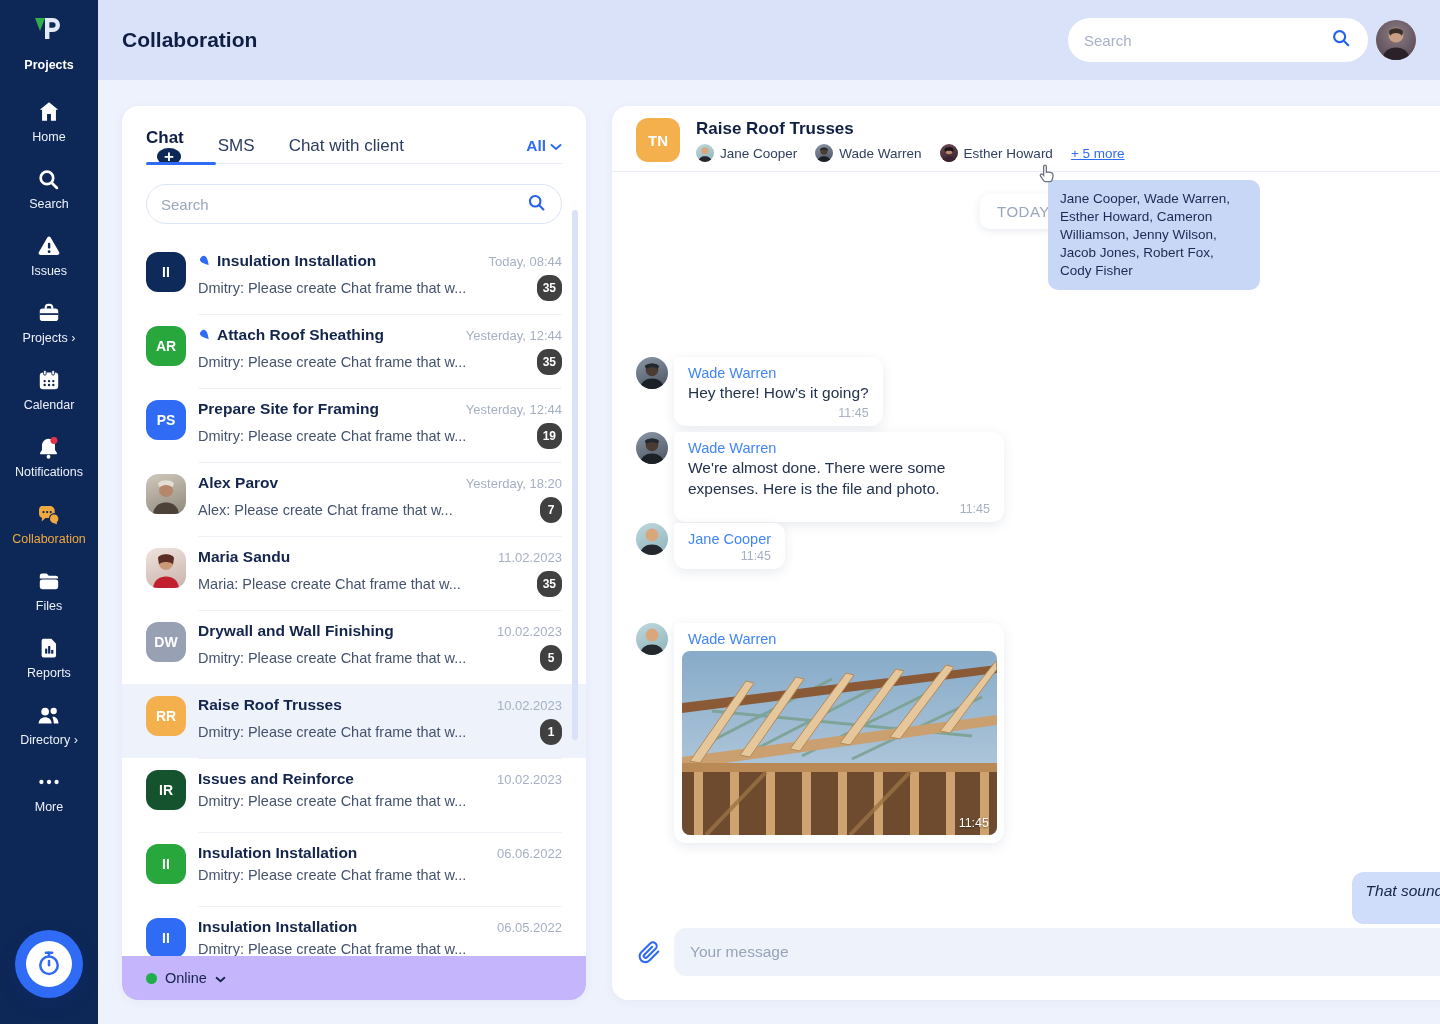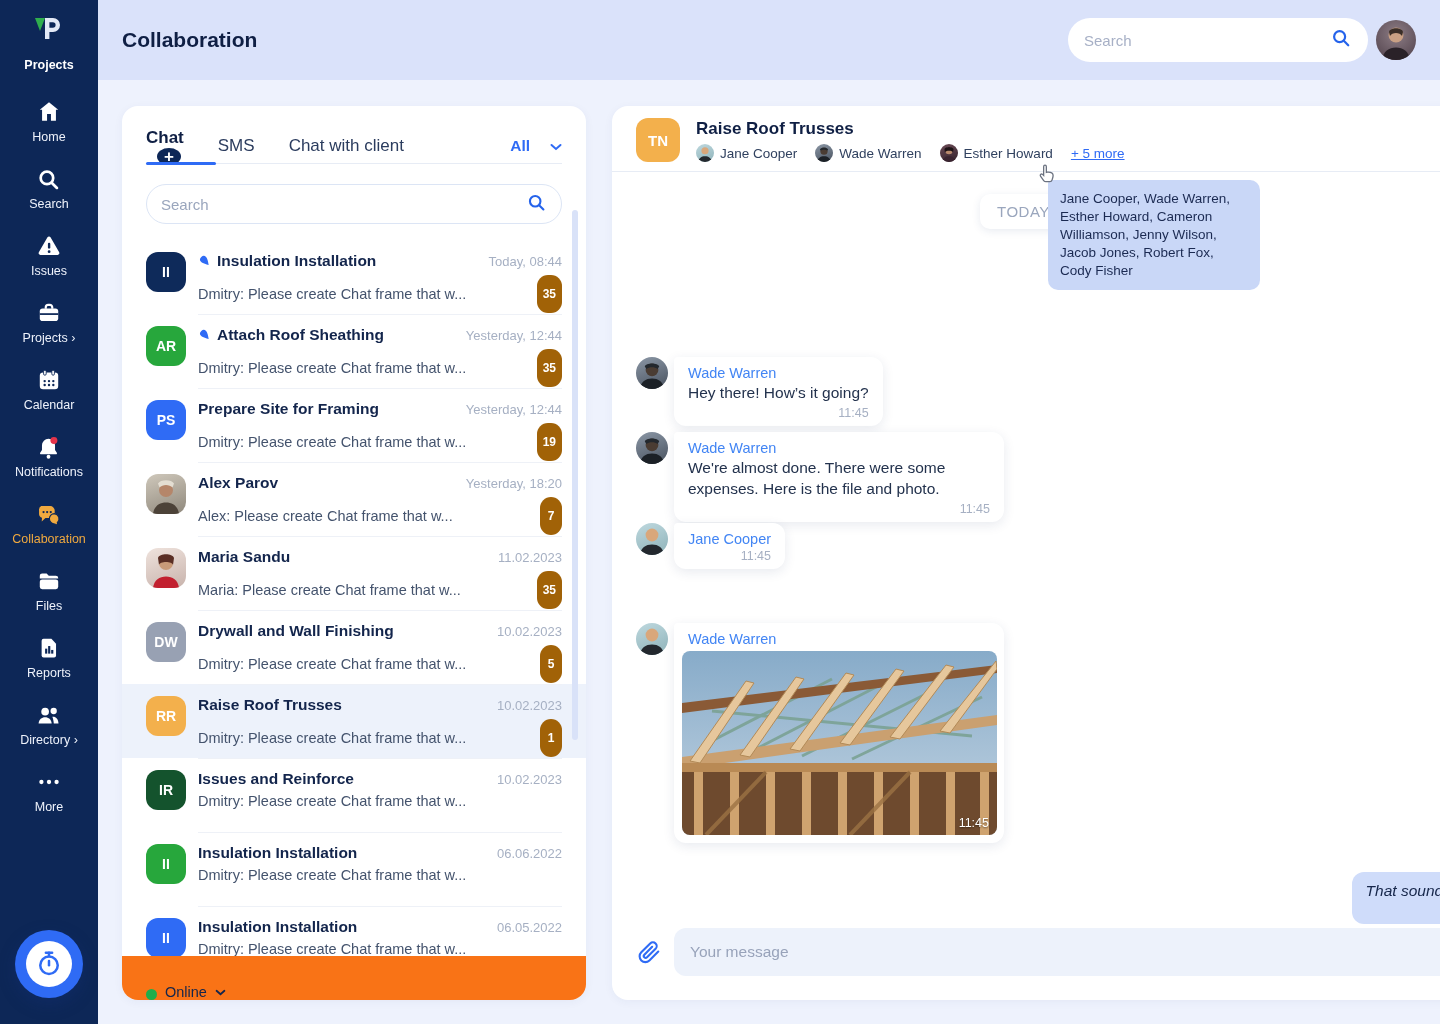--- a/index.html
+++ b/index.html
@@ -30,39 +30,39 @@
   .panel { position:absolute; background:#fff; border-radius:16px; box-shadow:0 2px 10px rgba(30,60,120,.05); }
   .chat-panel { left:122px; top:106px; width:464px; height:894px; }
   .msg-panel  { left:612px; top:106px; width:936px; height:894px; }
 
   
   .tabs { position:absolute; left:24px; right:24px; top:22px; height:36px; display:flex; align-items:center; border-bottom:1px solid #e7ecf5; }
   .tab { font-size:17px; color:#2b3c5e; margin-right:34px; cursor:pointer; display:flex; align-items:center; height:100%; position:relative; }
   .tab.active { font-weight:700; color:#0f1f44;flex-direction:column; }
   .tab.active::after { content:""; position:absolute; left:0; right:-32px; bottom:-2px; height:3px; background:#2f6bf5; border-radius:2px; }
   .add-chat { width:24px; height:24px; border-radius:50%; background:#0d2757; color:#fff; display:flex; align-items:center; justify-content:center; font-size:17px; font-weight:700; margin-left:8px; cursor:pointer; line-height:1; }
-  .filter-all { margin-left:auto; color:#2f6bf5; font-size:15.5px; font-weight:600; display:flex; align-items:center; gap:20px; cursor:pointer; }
+  .filter-all { margin-left:auto; color:#2f6bf5; font-size:15.5px; font-weight:600; display:flex; align-items:center; gap:4px; cursor:pointer; }
   .list-search { position:absolute; left:24px; top:78px; width:416px; height:40px; border:1.5px solid #dce5f5; border-radius:20px; display:flex; align-items:center; padding:0 14px; }
   .list-search input { border:none; outline:none; flex:1; font-size:15px; background:transparent; color:#33405e; font-family:"Liberation Sans",sans-serif; }
   .list-search input::placeholder { color:#9aa6bd; }
 
   .chat-items { position:absolute; left:0; top:134px; width:100%; }
   .ci { display:flex; gap:12px; padding:12px 24px 0; height:74px; cursor:pointer; position:relative; }
   .ci + .ci .ci-main::before { content:""; position:absolute; left:0; right:0; top:-12px; height:1px; background:#eef1f7; }
   .ci.selected { background:#edf2fb; }
   .ci-av { width:40px; height:40px; border-radius:12px; flex:none; display:flex; align-items:center; justify-content:center; color:#fff; font-weight:700; font-size:14px; overflow:hidden; }
   .ci-main { flex:1; min-width:0; position:relative; }
   .ci-top { display:flex; align-items:center; gap:5px; }
   .ci-title { font-size:15.5px; font-weight:700; color:#13254c; white-space:nowrap; }
   .ci-time { margin-left:auto; font-size:13px; color:#a6b0c3; white-space:nowrap; }
   .ci-bot { display:flex; align-items:center; margin-top:5px; }
   .ci-prev { font-size:14.5px; color:#44536d; white-space:nowrap; overflow:hidden; }
-  .ci-badge { margin-left:auto; min-width:22px; height:38px; border-radius:11px; background:#a16207; color:#fff; font-size:12px; font-weight:700; display:flex; align-items:center; justify-content:center; padding:0 6px; }
+  .ci-badge { margin-left:auto; min-width:22px; height:26px; border-radius:11px; background:#404040; color:#fff; font-size:12px; font-weight:700; display:flex; align-items:center; justify-content:center; padding:0 6px; }
   .pin { display:flex; flex:none; }
-  .list-footer { position:absolute; left:0; bottom:0; width:100%; height:44px; background:#f97316; border-radius:0 0 16px 16px; display:flex; align-items:flex-end; padding:0 24px; gap:8px; }
+  .list-footer { position:absolute; left:0; bottom:0; width:100%; height:44px; background:#c4b5fd; border-radius:0 0 16px 16px; display:flex; align-items:center; padding:0 24px; gap:8px; }
   .dot-online { width:11px; height:11px; border-radius:50%; background:#1fae4b; }
   .online-label { font-size:14.5px; color:#13254c; }
   .vscroll { position:absolute; background:#d9e2f8; border-radius:3px; width:6px; }
 
   
   .conv-header { position:absolute; left:0; top:0; width:100%; height:66px; border-bottom:1px solid #e7ecf5; }
   .conv-av { position:absolute; left:24px; top:12px; width:44px; height:44px; border-radius:12px; background:#f3b04c; color:#fff; font-weight:700; font-size:15px; display:flex; align-items:center; justify-content:center; }
   .conv-title { position:absolute; left:84px; top:13px; font-size:17px; font-weight:700; color:#0f1f44; }
   .conv-members { position:absolute; left:84px; top:38px; display:flex; align-items:center; gap:18px; }
   .member { display:flex; align-items:center; gap:6px; font-size:13.5px; color:#30415f; }

